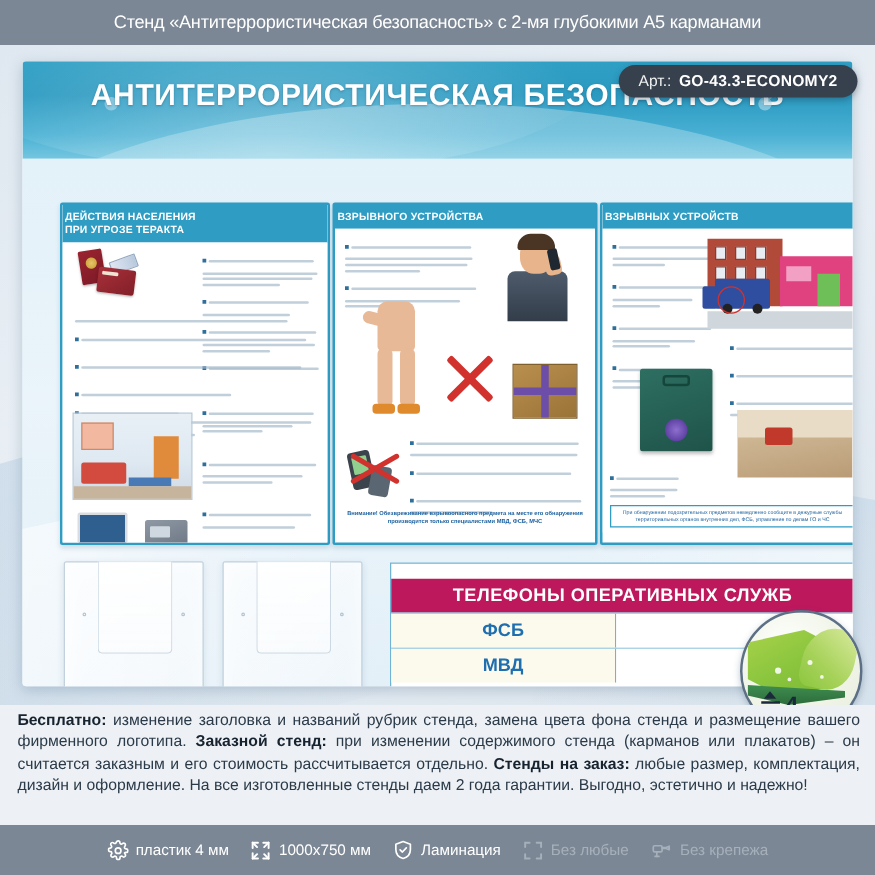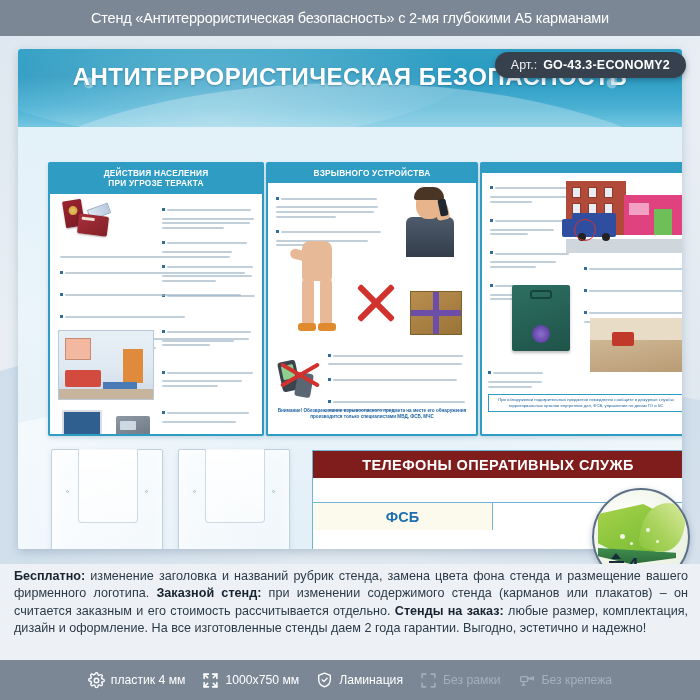--- a/index.html
+++ b/index.html
@@ -92,21 +92,21 @@
   }
 
   
   .poster {
     position: absolute; background: #ffffff;
     border: 2px solid #2e9cc3; border-radius: 2px;
     box-shadow: 0 2px 4px rgba(40,90,120,.18);
     overflow: hidden;
   }
   .poster-head {
-    background: #2e9cc3; color: #fff; text-align: center;
+    background: #2e9cc3; color: #fff; text-align: left;
     padding: 4px 2px 5px; font-size: 8.3px; font-weight: 700;
     line-height: 1.25; letter-spacing: .2px;
   }
   .poster-body { position: relative; background: #fff; height: calc(100% - 27px); }
 
   #poster-1 { left: 30px;  top: 113px; width: 216px; height: 274px; }
   #poster-2 { left: 248px; top: 113px; width: 212px; height: 274px; }
   #poster-3 { left: 462px; top: 113px; width: 212px; height: 274px; }
 
   
@@ -260,25 +260,25 @@
   }
   .pocket .scr { position:absolute; width:3px; height:3px; border:1px solid rgba(150,175,195,.7); border-radius:50%; top:40px;}
   .pocket .scr.l{left:14px;} .pocket .scr.r{right:14px;}
 
   
   .phone-table {
     position: absolute; left: 294px; top: 401px; width: 372px; height: 140px;
     border: 1px solid #6fb4d4; background: #fff;
   }
   .pt-head {
-    height: 27px; background: #7f1d1d; color: #fff;
+    height: 27px; background: #be185d; color: #fff;
     display: flex; align-items: center; justify-content: center;
-    font-size: 14.5px; font-weight: 700; letter-spacing: .4px;
-  }
-  .pt-row { display: flex; height: 28px; border-top: 1px solid #6fb4d4; margin-top: 24px; }
+    font-size: 14.5px; font-weight: 700; letter-spacing: .4px; margin-top: 12px;
+  }
+  .pt-row { display: flex; height: 28px; border-top: 1px solid #6fb4d4; }
   .pt-label {
     width: 180px; background: #fbfaec; border-right: 1px solid #6fb4d4;
     display: flex; align-items: center; justify-content: center;
     color: #1f6fb0; font-size: 14.5px; font-weight: 700;
   }
   .pt-value { flex: 1; background: #ffffff; }
 
   
   .badge4 {
     position: absolute; left: 592px; top: 452px; width: 98px; height: 98px;
@@ -481,20 +481,21 @@
               <div class="ph2"></div>
               <div class="x"></div>
               <div class="x2"></div>
           </div>
           <div class="p2-warn">Внимание! Обезвреживание взрывоопасного предмета на месте его обнаружения производится только специалистами МВД, ФСБ, МЧС</div>
         </div>
       </div>
 
       <div class="poster" id="poster-3">
         <div class="poster-head">
+          <div>ВЗРЫВНЫХ УСТРОЙСТВ</div>
         </div>
         <div class="poster-body">
           <div class="bullets" style="left:8px; top:5px; width:86px;">
             <div class="bgrp"><span class="sq"></span><span class="mline" style="width:72px;display:inline-block"></span>
               <div class="mline" style="width:78px"></div><div class="mline" style="width:42px"></div></div>
             <div class="bgrp" style="margin-top:8px"><span class="sq"></span><span class="mline" style="width:70px;display:inline-block"></span>
               <div class="mline" style="width:64px"></div><div class="mline" style="width:38px"></div></div>
             <div class="bgrp" style="margin-top:8px"><span class="sq"></span><span class="mline" style="width:74px;display:inline-block"></span>
               <div class="mline" style="width:66px"></div><div class="mline" style="width:46px"></div></div>
             <div class="bgrp" style="margin-top:8px"><span class="sq"></span><span class="mline" style="width:70px;display:inline-block"></span>
@@ -554,20 +555,21 @@
           <span class="scr r"></span>
       </div>
 
       <div class="phone-table">
         <div class="pt-head">ТЕЛЕФОНЫ ОПЕРАТИВНЫХ СЛУЖБ</div>
         <div class="pt-row">
           <div class="pt-label">ФСБ</div>
           <div class="pt-value"></div>
         </div>
         <div class="pt-row">
+          <div class="pt-label">МВД</div>
           <div class="pt-value"></div>
         </div>
 
       </div>
     </div>
 
     <div class="art-badge" style="position:absolute; right:14px; top:16px; background:#37414d; color:#fff;
                 border-radius:16px; padding:6px 16px; font-size:12.5px; display:flex; gap:6px;
                 align-items:center; box-shadow:0 2px 5px rgba(30,45,60,.35); z-index:20;">
       <span style="font-weight:400;opacity:.92;">Арт.:</span>
@@ -634,21 +636,21 @@
 
     <div class="feat dim">
       <span>
         <svg width="17" height="17" viewBox="0 0 24 24" fill="none" stroke="#a6b0bb" stroke-width="2.2" stroke-linecap="round">
           <polyline points="8,3 3,3 3,8"></polyline>
             <polyline points="16,3 21,3 21,8"></polyline>
           <polyline points="8,21 3,21 3,16"></polyline>
             <polyline points="16,21 21,21 21,16"></polyline>
         </svg>
       </span>
-      <span>Без рамки</span>
+      <span>Без любые</span>
     </div>
 
     <div class="feat dim">
       <span>
         <svg width="18" height="17" viewBox="0 0 24 24" fill="none" stroke="#a6b0bb" stroke-width="1.9" stroke-linecap="round" stroke-linejoin="round">
           <rect x="3" y="6.5" width="10" height="7" rx="1.6"></rect>
           <path d="M13 8.6 h4.4 l3.6 -1.6 v4 l-3.6 -1.4 H13"></path>
           <path d="M7 13.5 v5"></path>
             <path d="M5 18.5 h4.4"></path>
         </svg>

